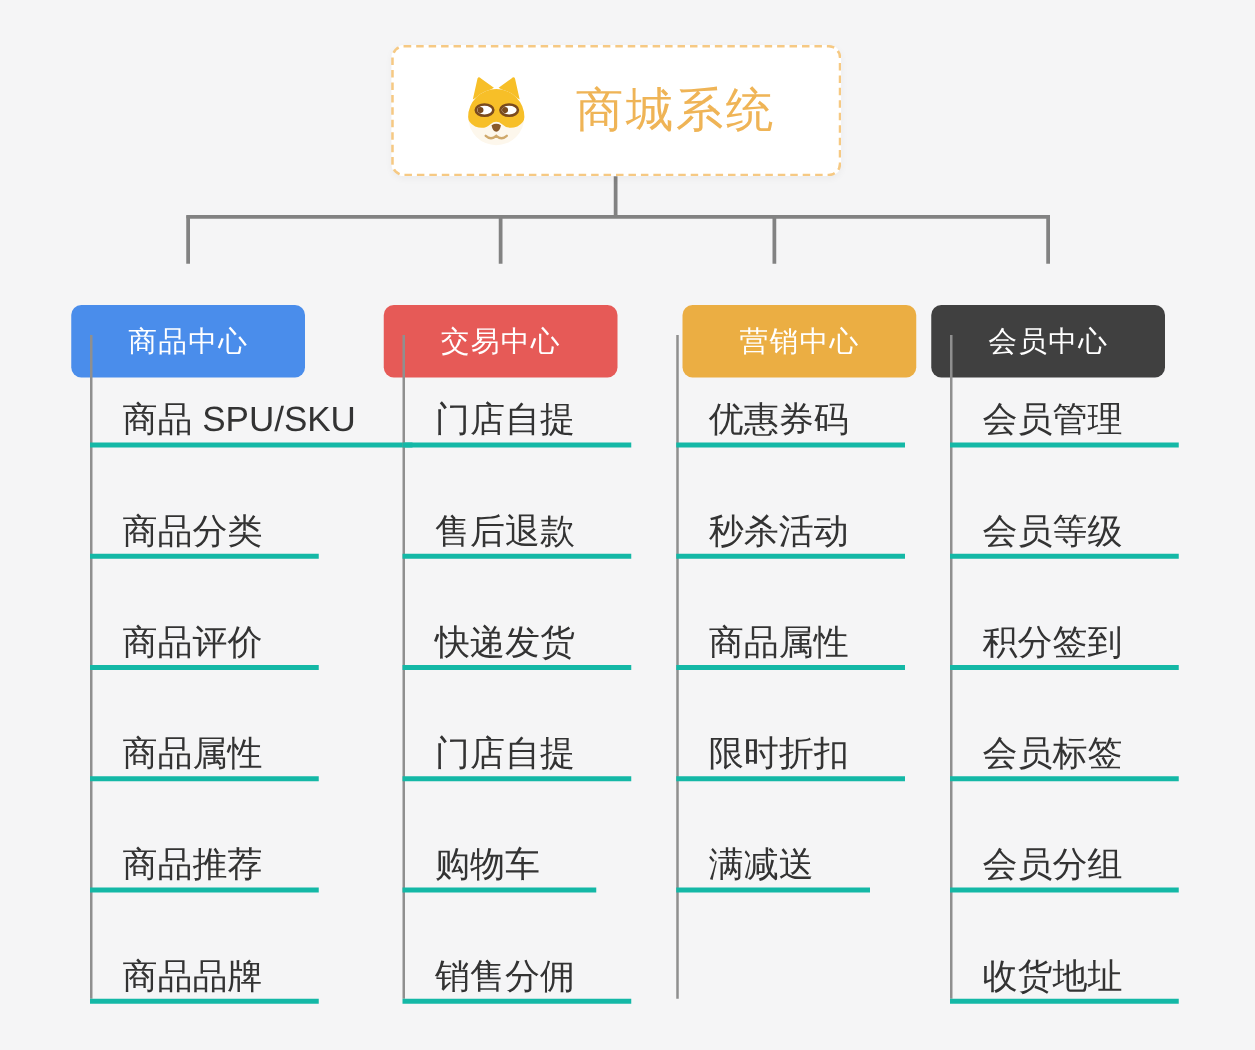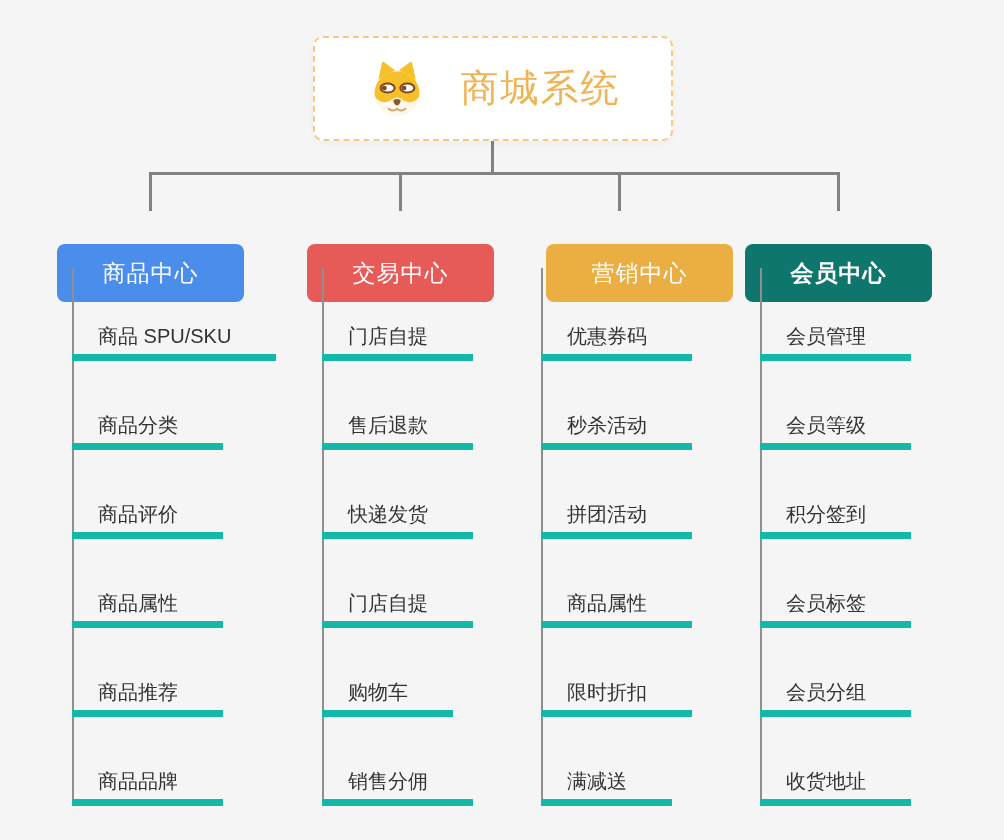--- a/index.html
+++ b/index.html
@@ -56,24 +56,24 @@
     border-left:2px solid #8f8f8f;
   }
   .col0{left:72px;}
   .col1{left:322px;}
   .col2{left:541px;}
   .col3{left:760px;}
   .leaf{
     position:absolute;left:-2px;
     width:max-content;
     white-space:nowrap;
-    font-size:20px;color:#333333;
+    font-size:28px;color:#333333;
     line-height:20px;
     padding:0 45px 8px 26px;
-    border-bottom:7px solid #14b8a6;
+    border-bottom:4px solid #14b8a6;
   }
   .leaf:nth-child(1){top:58px;}
   .leaf:nth-child(2){top:147px;}
   .leaf:nth-child(3){top:236px;}
   .leaf:nth-child(4){top:325px;}
   .leaf:nth-child(5){top:414px;}
   .leaf:nth-child(6){top:503px;}
 </style>
 </head>
 <body>
@@ -113,21 +113,21 @@
 
   <div class="branch branch0" style="background: rgb(74, 141, 235);">
     <span>商品中心</span>
   </div>
   <div class="branch branch1" style="background: rgb(230, 90, 87);">
     <span>交易中心</span>
   </div>
   <div class="branch branch2" style="background: rgb(235, 174, 67);">
     <span>营销中心</span>
   </div>
-  <div class="branch branch3" style="background: #0f766e; font-weight: bold;">
+  <div class="branch branch3" style="background: #404040;">
     <span>会员中心</span>
   </div>
 
   <div class="col col0">
     <div class="leaf">商品 SPU/SKU</div>
     <div class="leaf">商品分类</div>
     <div class="leaf">商品评价</div>
     <div class="leaf">商品属性</div>
     <div class="leaf">商品推荐</div>
     <div class="leaf">商品品牌</div>
@@ -138,21 +138,20 @@
     <div class="leaf">售后退款</div>
     <div class="leaf">快递发货</div>
     <div class="leaf">门店自提</div>
     <div class="leaf">购物车</div>
     <div class="leaf">销售分佣</div>
   </div>
 
   <div class="col col2">
     <div class="leaf">优惠券码</div>
     <div class="leaf">秒杀活动</div>
-    <div class="leaf">拼团活动</div>
     <div class="leaf">商品属性</div>
     <div class="leaf">限时折扣</div>
     <div class="leaf">满减送</div>
   </div>
 
   <div class="col col3">
     <div class="leaf">会员管理</div>
     <div class="leaf">会员等级</div>
     <div class="leaf">积分签到</div>
     <div class="leaf">会员标签</div>

